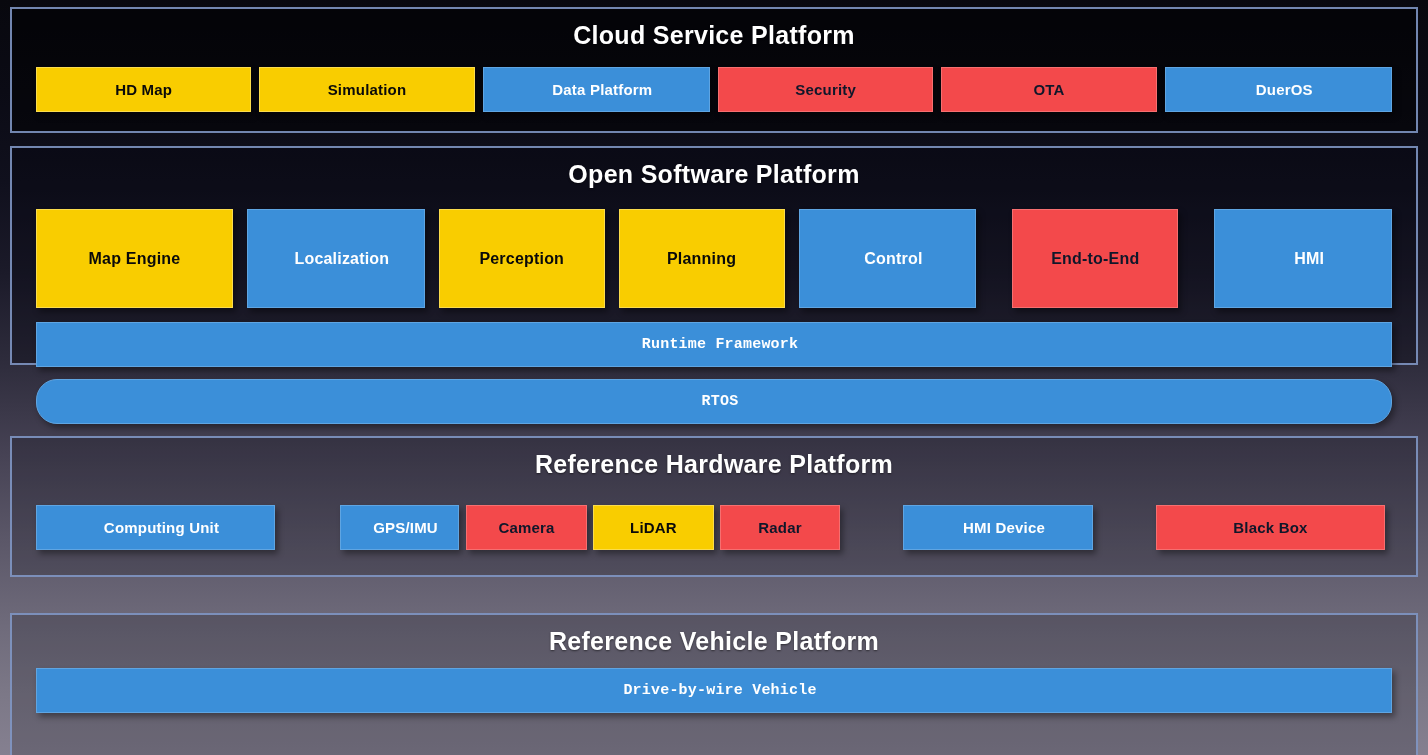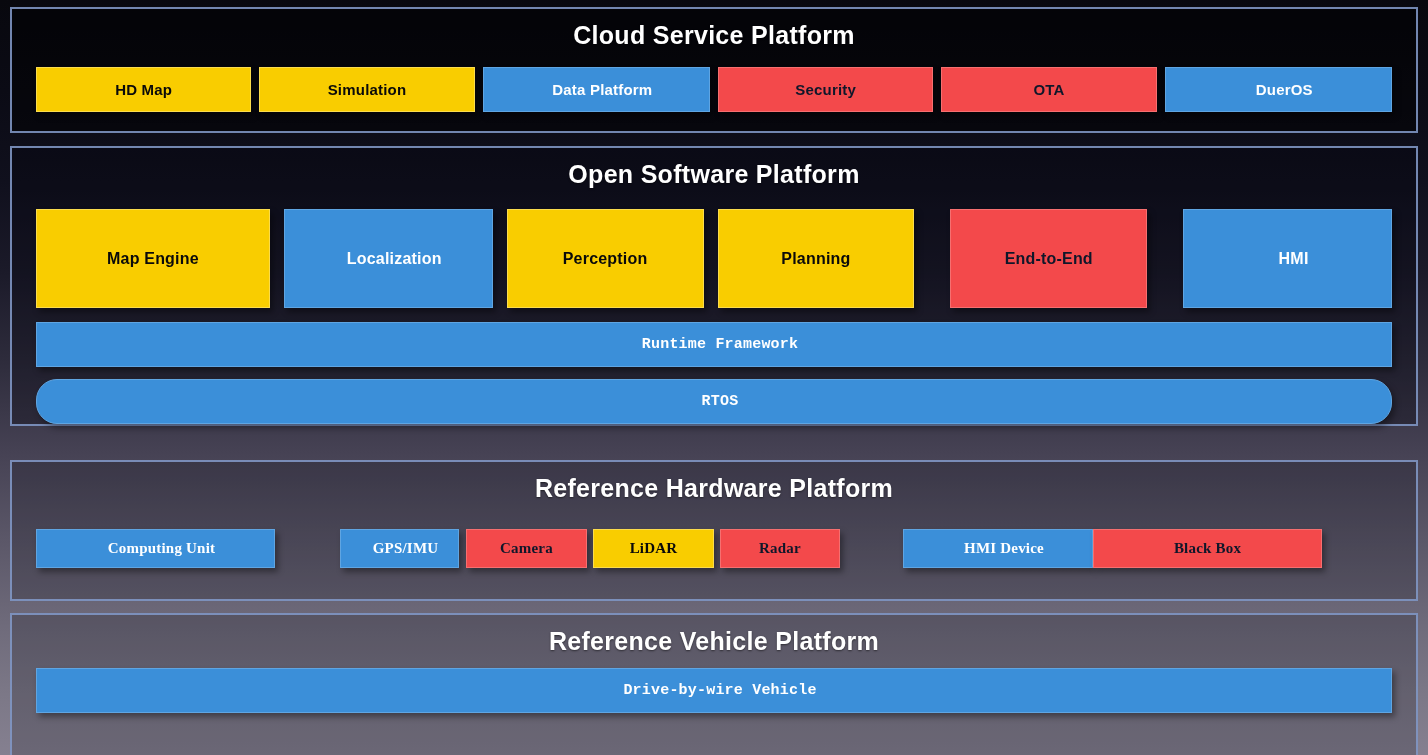--- a/index.html
+++ b/index.html
@@ -17,22 +17,22 @@
   }
   .section {
     position: absolute;
     left: 10px;
     width: 1408px;
     border: 2px solid rgba(130, 152, 199, 0.88);
     background: rgba(4, 4, 14, 0.20);
     padding: 0 24px;
   }
   #sec-cloud    { top: 7px;   height: 126px; background: rgba(0,0,0,0.45); }
-  #sec-software { top: 146px; height: 280px; background: rgba(2,2,12,0.30); }
-  #sec-hardware { top: 460px; height: 141px; }
+  #sec-software { top: 146px; height: 219px; background: rgba(2,2,12,0.30); }
+  #sec-hardware { top: 436px; height: 141px; }
   #sec-vehicle  { top: 613px; height: 156px; }
 
   .section-title {
     color: #ffffff;
     font-weight: 700;
     font-size: 25px;
     letter-spacing: 0.3px;
     text-align: center;
     line-height: 30px;
     margin-top: 11px;
@@ -67,28 +67,28 @@
   .sw-row .box.gap-lg { margin-left: 22px; }
 
   
   .bar { height: 45px; font-family: Liberation Mono, monospace; }
   .bar-runtime { margin-top: 14px; }
   .bar-rtos { margin-top: 12px; border-radius: 21px; }
   .bar-vehicle { margin-top: 12px; }
 
   
   .hw-row { margin-top: 26px; }
-  .hw-row .box { height: 39px; font-family: Liberation Serif, serif; }
+  .hw-row .box { height: 45px; }
   .hw-1 { width: 239px; }
   .hw-2 { width: 119px; margin-left: 65px; }
   .hw-3 { width: 121px; margin-left: 7px; }
   .hw-4 { width: 121px; margin-left: 6px; }
   .hw-5 { width: 120px; margin-left: 6px; }
   .hw-6 { width: 190px; margin-left: 63px; }
-  .hw-7 { width: 229px; }
+  .hw-7 { width: 229px; margin-left: 63px; }
 </style>
 </head>
 <body>
 
 <div class="section" id="sec-cloud">
   <div class="section-title">Cloud Service Platform</div>
   <div class="row cloud-row">
     <div class="box c-yellow">HD Map</div>
     <div class="box c-yellow">Simulation</div>
     <div class="box c-blue">Data Platform</div>
@@ -98,20 +98,21 @@
   </div>
 </div>
 
 <div class="section" id="sec-software">
   <div class="section-title">Open Software Platform</div>
   <div class="row sw-row">
     <div class="box wide c-yellow">Map Engine</div>
     <div class="box c-blue">Localization</div>
     <div class="box c-yellow">Perception</div>
     <div class="box c-yellow">Planning</div>
+    <div class="box c-blue">Control</div>
     <div class="box gap-lg c-red">End-to-End</div>
     <div class="box gap-lg c-blue">HMI</div>
   </div>
   <div class="box bar bar-runtime c-blue">Runtime Framework</div>
   <div class="box bar bar-rtos c-blue">RTOS</div>
 </div>
 
 <div class="section" id="sec-hardware">
   <div class="section-title">Reference Hardware Platform</div>
   <div class="row hw-row">

